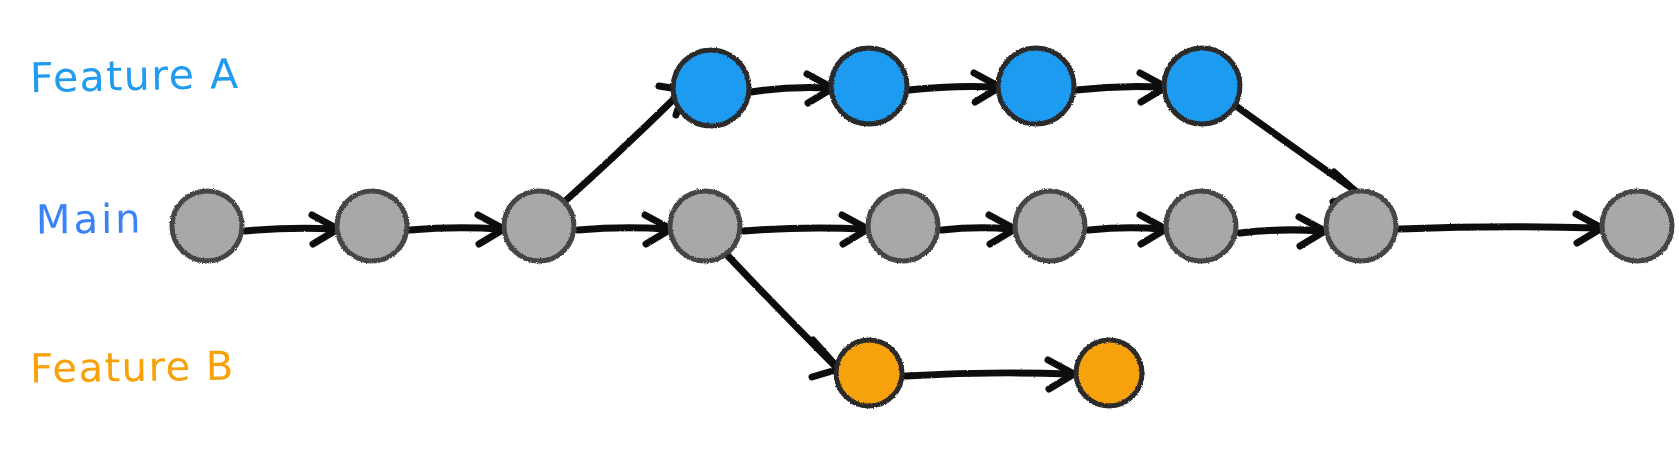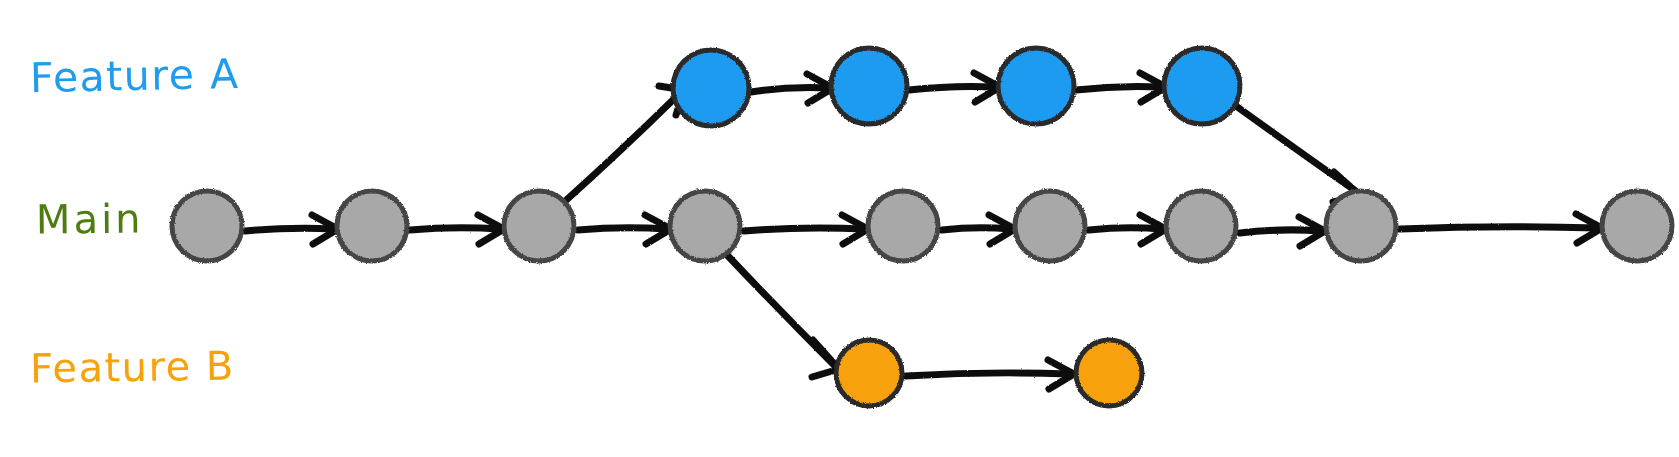--- a/index.html
+++ b/index.html
@@ -38,21 +38,21 @@
     left: 30px;
     top: 52px;
     font-size: 41px;
     color: #1f9bf0;
     transform: rotate(-1.2deg);
   }
   #label-main {
     left: 36px;
     top: 196px;
     font-size: 40px;
-    color: #4d7c0f;
+    color: #3b82f6;
     letter-spacing: 3px;
     transform: rotate(-0.5deg);
   }
   #label-feature-b {
     left: 30px;
     top: 344px;
     font-size: 40px;
     color: #f7a20a;
     transform: rotate(-0.8deg);
   }

